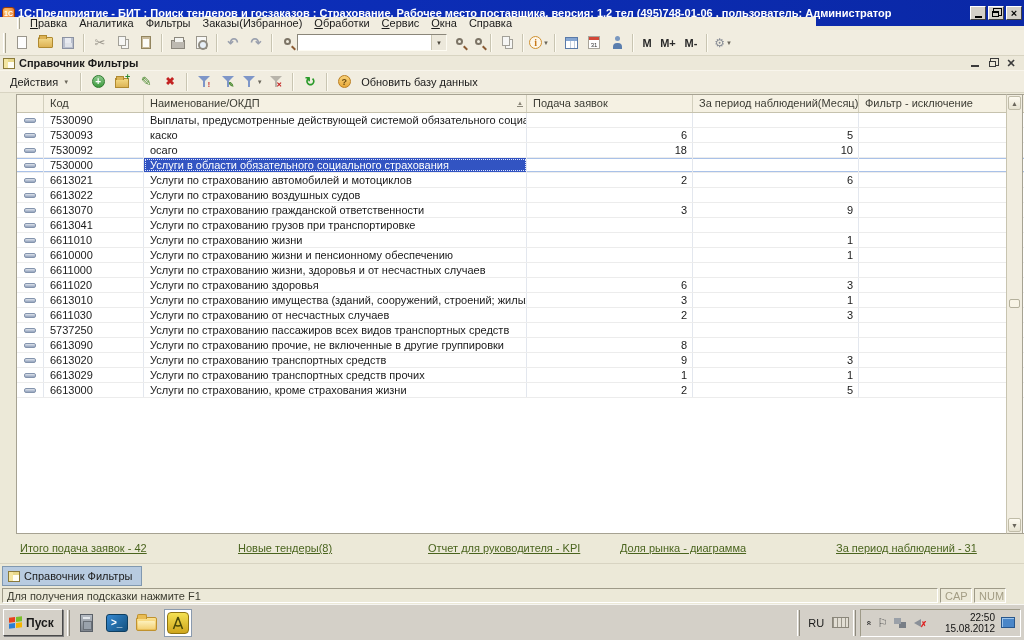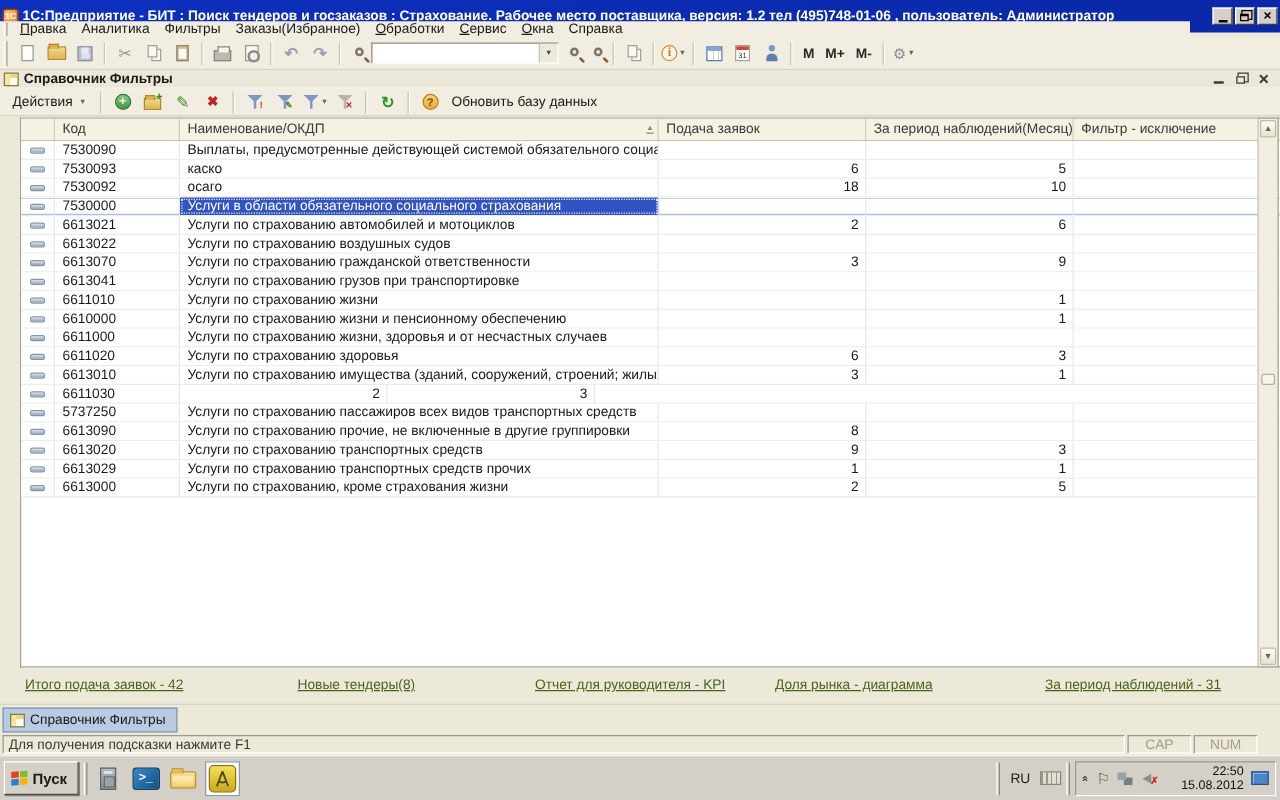--- a/index.html
+++ b/index.html
@@ -15,22 +15,22 @@
     border:1px solid #9a3c08; color:#fff; font-size:7px; font-weight:bold; display:flex; align-items:center; justify-content:center; flex:0 0 auto;}
   .title-text { font-weight:bold; font-size:11px; white-space:nowrap; overflow:hidden; flex:1; }
   .winbtns { display:flex; gap:2px; }
   .wbtn { width:16px; height:14px; background:#d4d0c8; border:1px solid; border-color:#ffffff #404040 #404040 #ffffff;
     display:flex; align-items:center; justify-content:center; position:relative; }
   .g-min { width:7px; height:2px; background:#000; margin-top:7px; }
   .g-rest { width:7px; height:6px; border:1px solid #000; border-top-width:2px; box-shadow:2px -2px 0 -0px #d4d0c8, 2px -2px 0 1px #000; margin:1px 2px 0 0;}
   .g-close { font-size:11px; font-weight:bold; line-height:10px; color:#000; }
 
   
-  .menubar { position:absolute; top:17px; left:0; width:952px; height:13px; background:#f1ede0;
-    display:flex; align-items:center; padding-left:2px; }
+  .menubar { position:absolute; top:17px; left:0; width:816px; height:13px; background:#f1ede0;
+    display:flex; align-items:center; padding-left:16px; }
   .grip { width:3px; height:80%; border-left:1px solid #fff; border-right:1px solid #a6a290; margin:0 4px 0 1px; }
   .menu-item { padding:0 6px; height:13px; line-height:13px; cursor:default; }
   .menu-item .label { display:inline-block; }
   .menu-item.accel .label::first-letter { text-decoration:underline; }
 
   
   .maintoolbar { position:absolute; top:30px; left:0; width:1024px; height:26px; background:#f1ede0;
     border-bottom:1px solid #d8d4c2; display:flex; align-items:center; padding-left:2px; gap:1px; }
   .tbtn { width:22px; height:22px; display:flex; align-items:center; justify-content:center; position:relative; }
   .tbtn.narrow { width:18px; }
@@ -125,21 +125,21 @@
   .flink { position:absolute; top:8px; color:#4a641e; text-decoration:underline; white-space:nowrap; cursor:pointer; }
 
   
   .tabs { position:absolute; top:563px; left:0; width:1024px; height:24px; background:#ece9d8; border-top:1px solid #d8d4c2; padding:2px 0 0 2px; }
   .tab { display:inline-flex; align-items:center; gap:4px; height:20px; padding:0 9px 0 5px; background:#b8cbe0; border:1px solid #8098b0; }
 
   
   .statusbar { position:absolute; top:587px; left:0; width:1024px; height:17px; background:#ece9d8; display:flex; gap:2px; padding:1px 18px 0 2px; }
   .scell { height:15px; border:1px solid; border-color:#9e9a88 #ffffff #ffffff #9e9a88; padding:1px 4px 0 4px; white-space:nowrap; overflow:hidden;}
   .scell.msg { flex:1; color:#3c3c30; }
-  .scell.kbd { width:51px; text-align:center; color:#a39d84; }
+  .scell.kbd { width:32px; text-align:center; color:#a39d84; }
 
   
   .taskbar { position:absolute; top:604px; left:0; width:1024px; height:36px; background:#d4d0c8; border-top:1px solid #f6f5f1; display:flex; align-items:center; padding:0 3px; gap:4px; }
   .startbtn { height:27px; padding:0 8px 0 5px; background:#d4d0c8; border:1px solid; border-color:#ffffff #4a4a4a #4a4a4a #ffffff; box-shadow:1px 1px 0 #808080; display:flex; align-items:center; gap:4px; font-weight:bold; font-size:12px; }
   .winlogo { width:13px; height:12px; display:grid; grid-template-columns:6px 6px; grid-template-rows:5px 5px; gap:1px; transform:skewY(-6deg); }
   .winlogo i { display:block; } .wl1{background:#e8401c;} .wl2{background:#7bbf2a;} .wl3{background:#2a7fd4;} .wl4{background:#f5b400;}
   .tgrip { width:3px; height:26px; border-left:1px solid #fff; border-right:1px solid #8e8a7e; }
   .ql { width:26px; height:26px; display:flex; align-items:center; justify-content:center; }
   .ic-pc { width:13px; height:18px; background:linear-gradient(#b6bcc4,#7e848c); border:1px solid #5a6068; position:relative;}
   .ic-pc::before{content:"";position:absolute;top:2px;left:2px;width:7px;height:2px;background:#e4e8ec;}
@@ -478,20 +478,21 @@
           <div class="c w-name sel-target">Услуги по страхованию имущества (зданий, сооружений, строений; жилых д</div>
           <div class="c c-num w-apps">3</div>
           <div class="c c-num w-period">1</div>
           <div class="c w-filter"></div>
         </div>
         <div class="trow">
           <div class="c c-ic w-ic">
             <span class="row-marker"></span>
           </div>
           <div class="c w-code">6611030</div>
+          <div class="c w-name sel-target">Услуги по страхованию от несчастных случаев</div>
           <div class="c c-num w-apps">2</div>
           <div class="c c-num w-period">3</div>
           <div class="c w-filter"></div>
         </div>
         <div class="trow">
           <div class="c c-ic w-ic">
             <span class="row-marker"></span>
           </div>
           <div class="c w-code">5737250</div>
           <div class="c w-name sel-target">Услуги по страхованию пассажиров всех видов транспортных средств</div>

